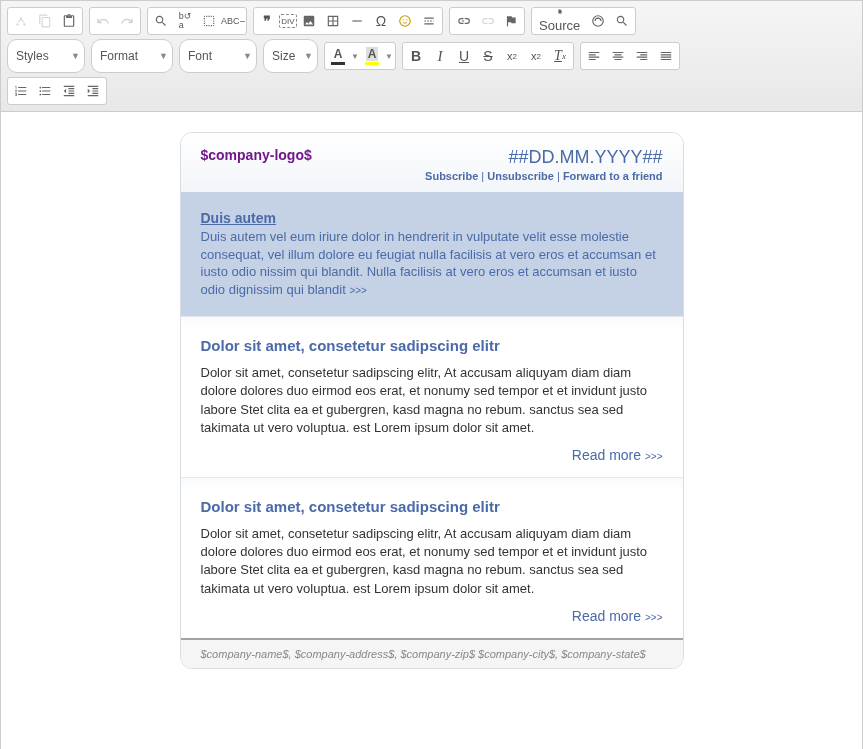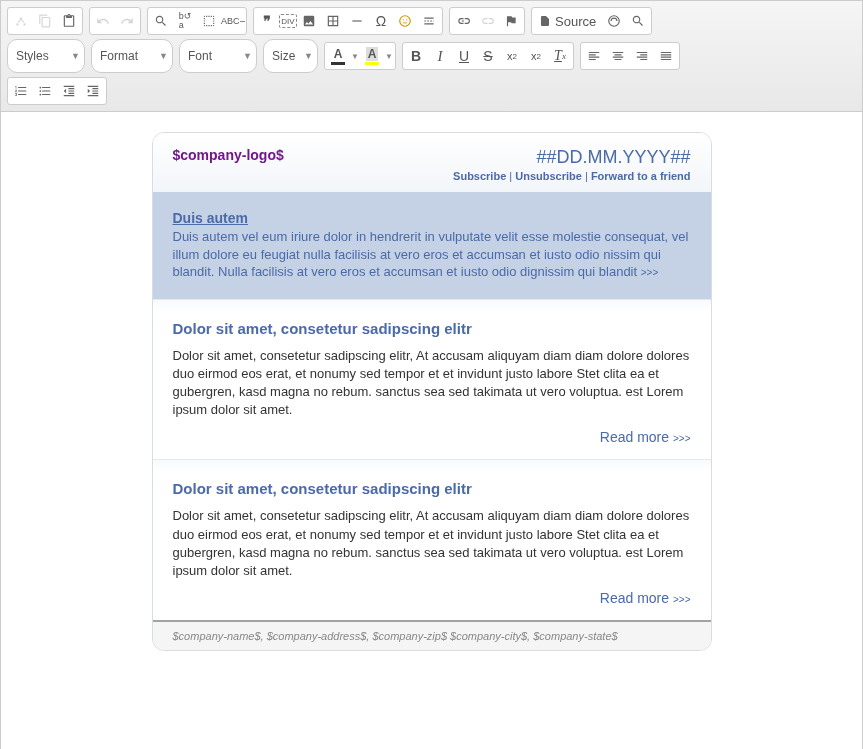--- a/index.html
+++ b/index.html
@@ -15,21 +15,21 @@
 .tb-btn.disabled { opacity: 0.4; cursor: default; }
 .tb-btn svg { width: 14px; height: 14px; }
 .tb-combo { display: flex; align-items: center; background: #fff; border: 1px solid #ccc; border-radius: 10px; height: 34px; padding: 0 4px 0 8px; margin-right: 6px; cursor: pointer; min-width: 70px; justify-content: space-between; }
 .tb-combo span { color: #555; font-size: 12px; }
 .tb-combo .arrow { font-size: 9px; color: #888; margin-left: 6px; }
 .tb-split { display: flex; align-items: center; }
 .tb-split .arrow { font-size: 8px; color: #888; width: 10px; text-align: center; cursor: pointer; }
 
 
 .content-area { background: #fff; padding: 20px 10px; height: 640px; overflow: auto; }
-.newsletter { width: 560px; margin: 0 auto; border: 1px solid #d8dde3; border-radius: 12px; overflow: hidden; background: #fff; font-family: Arial, sans-serif; }
+.newsletter { width: 504px; margin: 0 auto; border: 1px solid #d8dde3; border-radius: 12px; overflow: hidden; background: #fff; font-family: Arial, sans-serif; }
 .nl-header { display: flex; justify-content: space-between; align-items: flex-start; padding: 14px 20px 10px; background: linear-gradient(#fff, #f2f5f9); }
 .nl-logo { color: #72178a; font-weight: bold; font-size: 14px; }
 .nl-header-right { text-align: right; }
 .nl-date { color: #4a6aa8; font-size: 18px; font-weight: normal; }
 .nl-links { color: #4a6aa8; font-size: 11px; margin-top: 2px; }
 .nl-links a { color: #4a6aa8; text-decoration: none; font-weight: bold; }
 .nl-feature { background: #c5d2e6; padding: 18px 20px; display: flex; gap: 18px; }
 .nl-pic { width: 100px; height: 100px; background: #d8dfec; border: 1px solid #b8c2d4; display: flex; align-items: center; justify-content: center; color: #9aa6bc; font-style: italic; font-size: 18px; flex-shrink: 0; }
 .nl-feature-text h3 { color: #4a6aa8; font-size: 14px; font-weight: bold; margin-bottom: 2px; text-decoration: underline; }
 .nl-feature-text p { color: #4a6aa8; font-size: 13px; line-height: 1.35; }
@@ -143,21 +143,21 @@
             </svg>
           </div>
       <div class="tb-btn">
             <svg viewBox="0 0 24 24">
               <path fill="#666" d="M14 6l-1-2H5v17h2v-7h5l1 2h7V6h-6z"></path>
             </svg>
           </div>
     </div>
 
     <div class="tb-group">
-      <div class="tb-btn" style="width:auto;padding:0 6px;gap:4px;">
+      <div class="tb-btn" style="width:auto;padding:0 6px;gap:4px;flex-direction:column;">
             <svg viewBox="0 0 24 24" style="width:12px;height:12px;">
               <path fill="#666" d="M14 2H6a2 2 0 00-2 2v16a2 2 0 002 2h12a2 2 0 002-2V8l-6-6z"></path>
             </svg>
             <span>Source</span>
           </div>
       <div class="tb-btn">
             <svg viewBox="0 0 24 24">
               <path fill="#666" d="M12 2a10 10 0 100 20 10 10 0 000-20zm0 18a8 8 0 110-16 8 8 0 010 16z"></path>
               <path fill="#666" d="M12 6a6 6 0 00-6 6h2a4 4 0 018 0h2a6 6 0 00-6-6z"></path>
             </svg>

